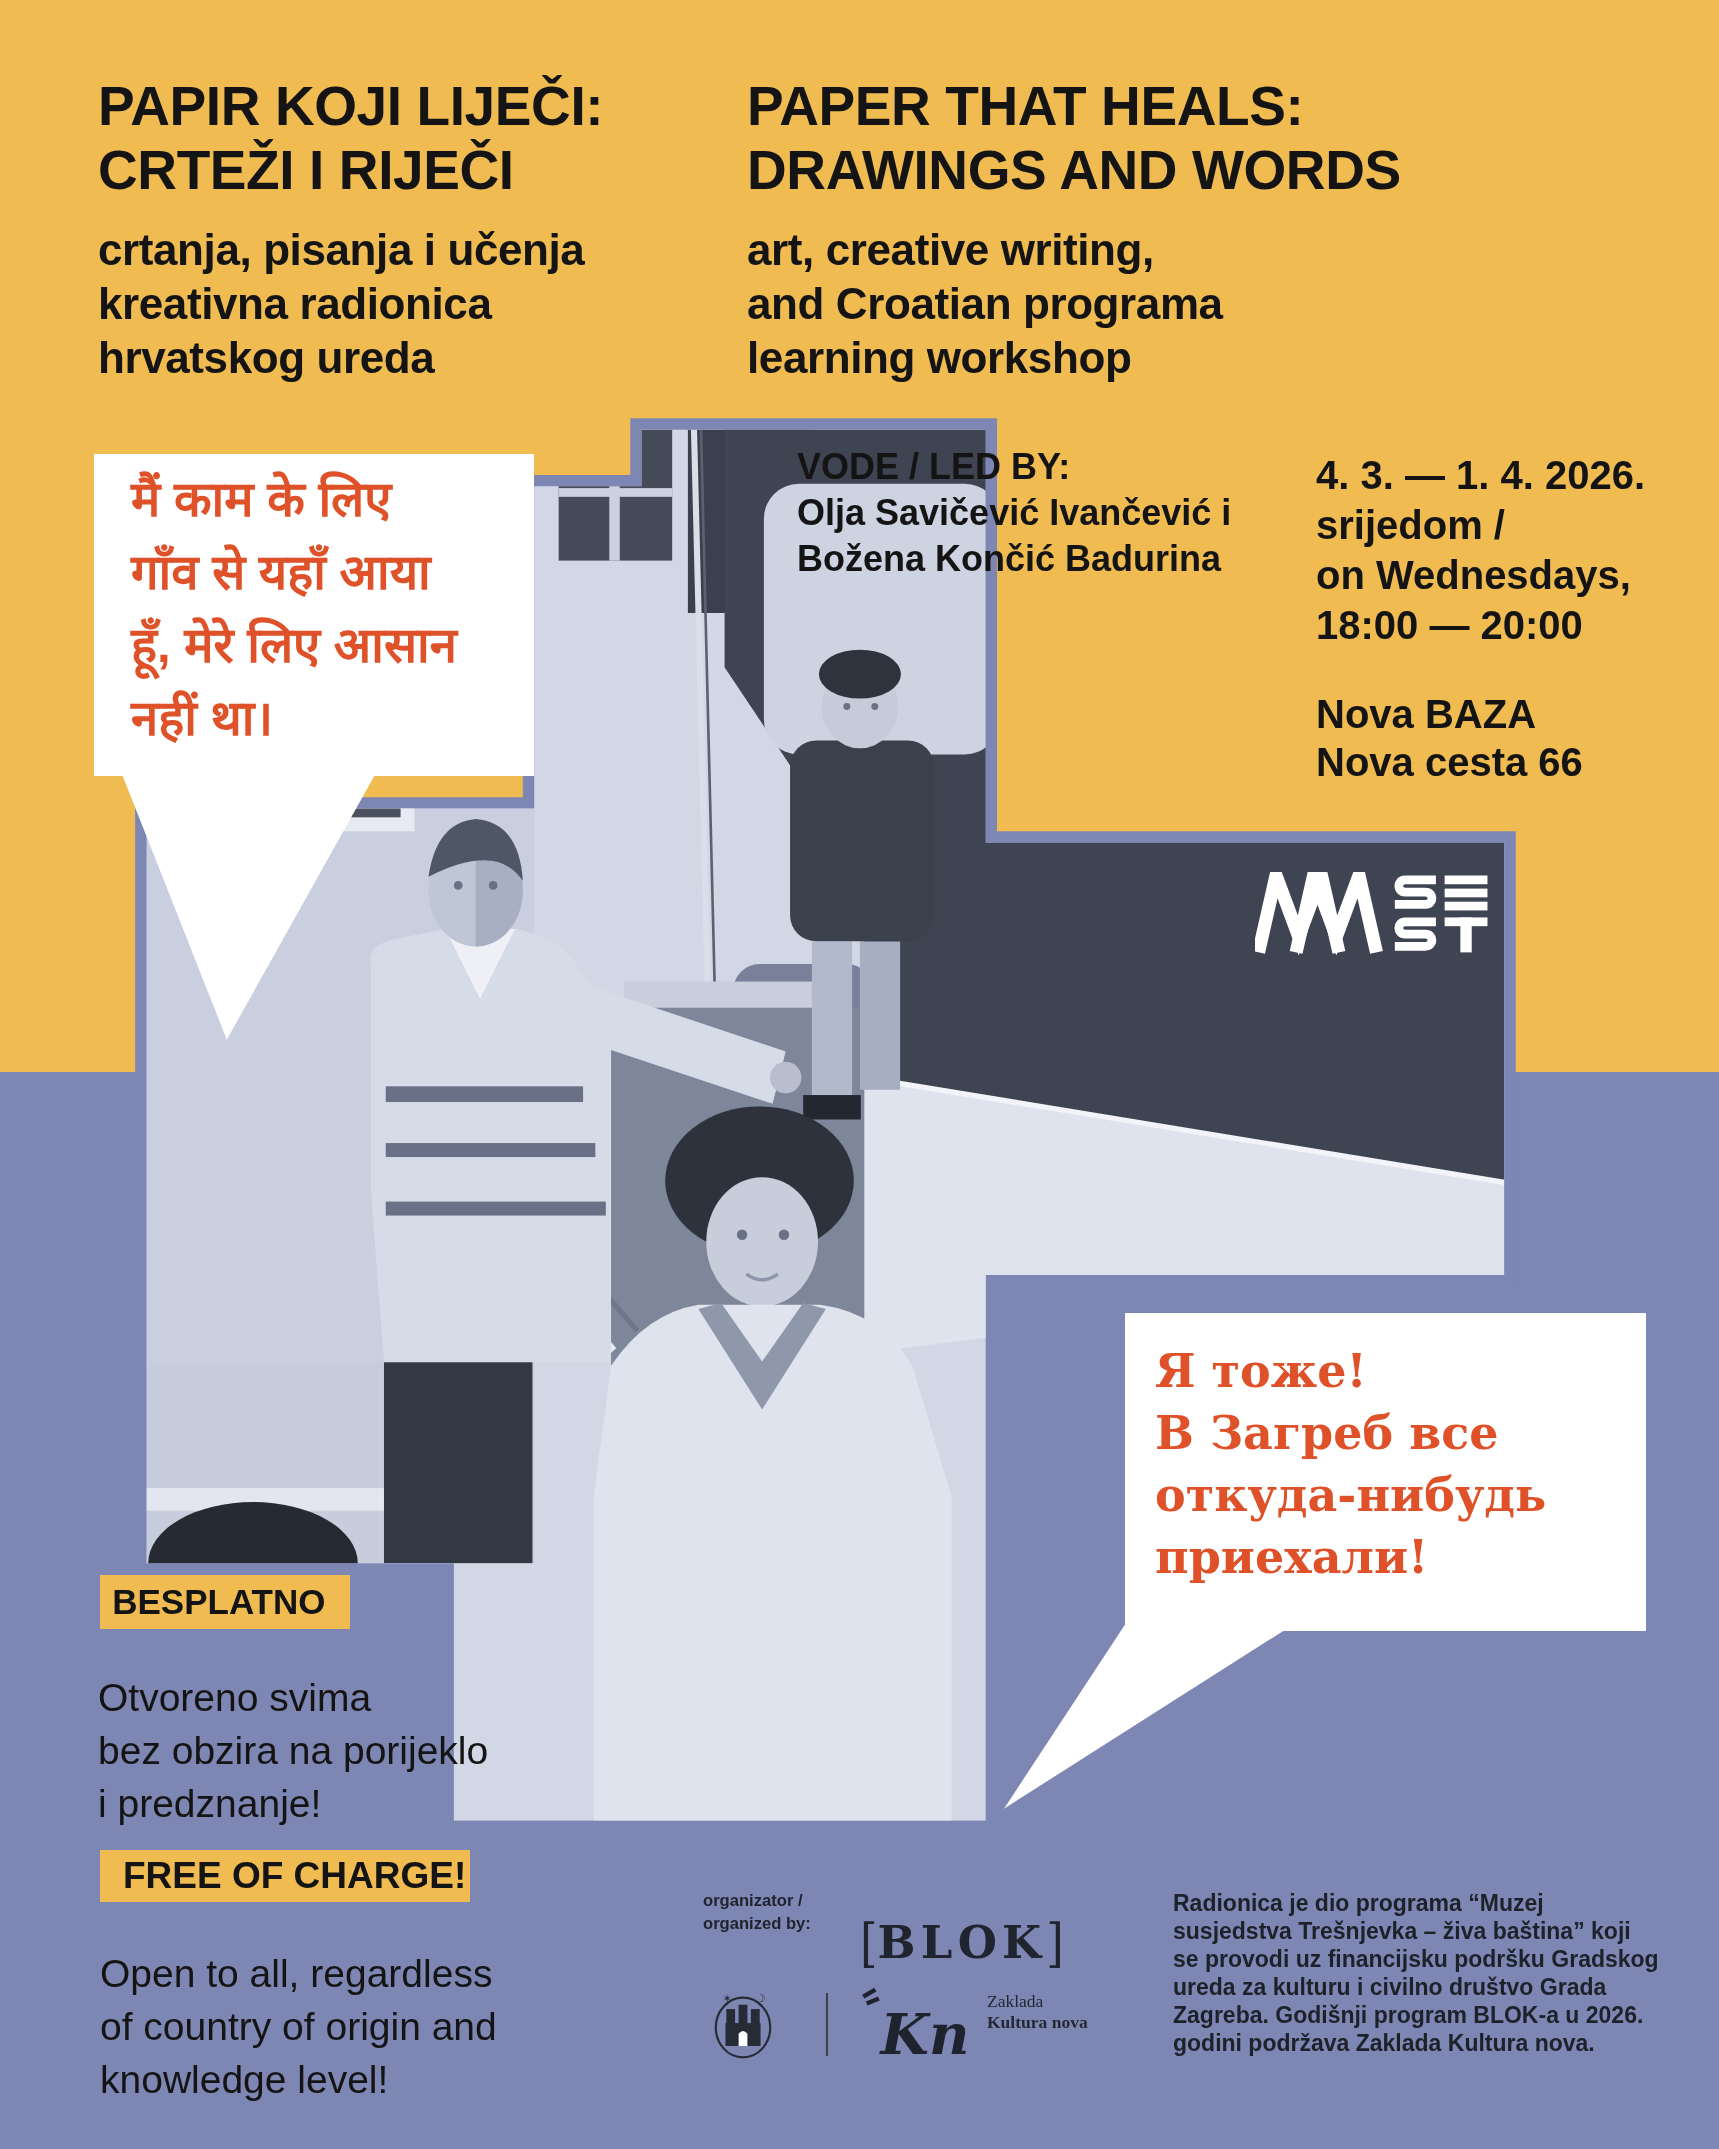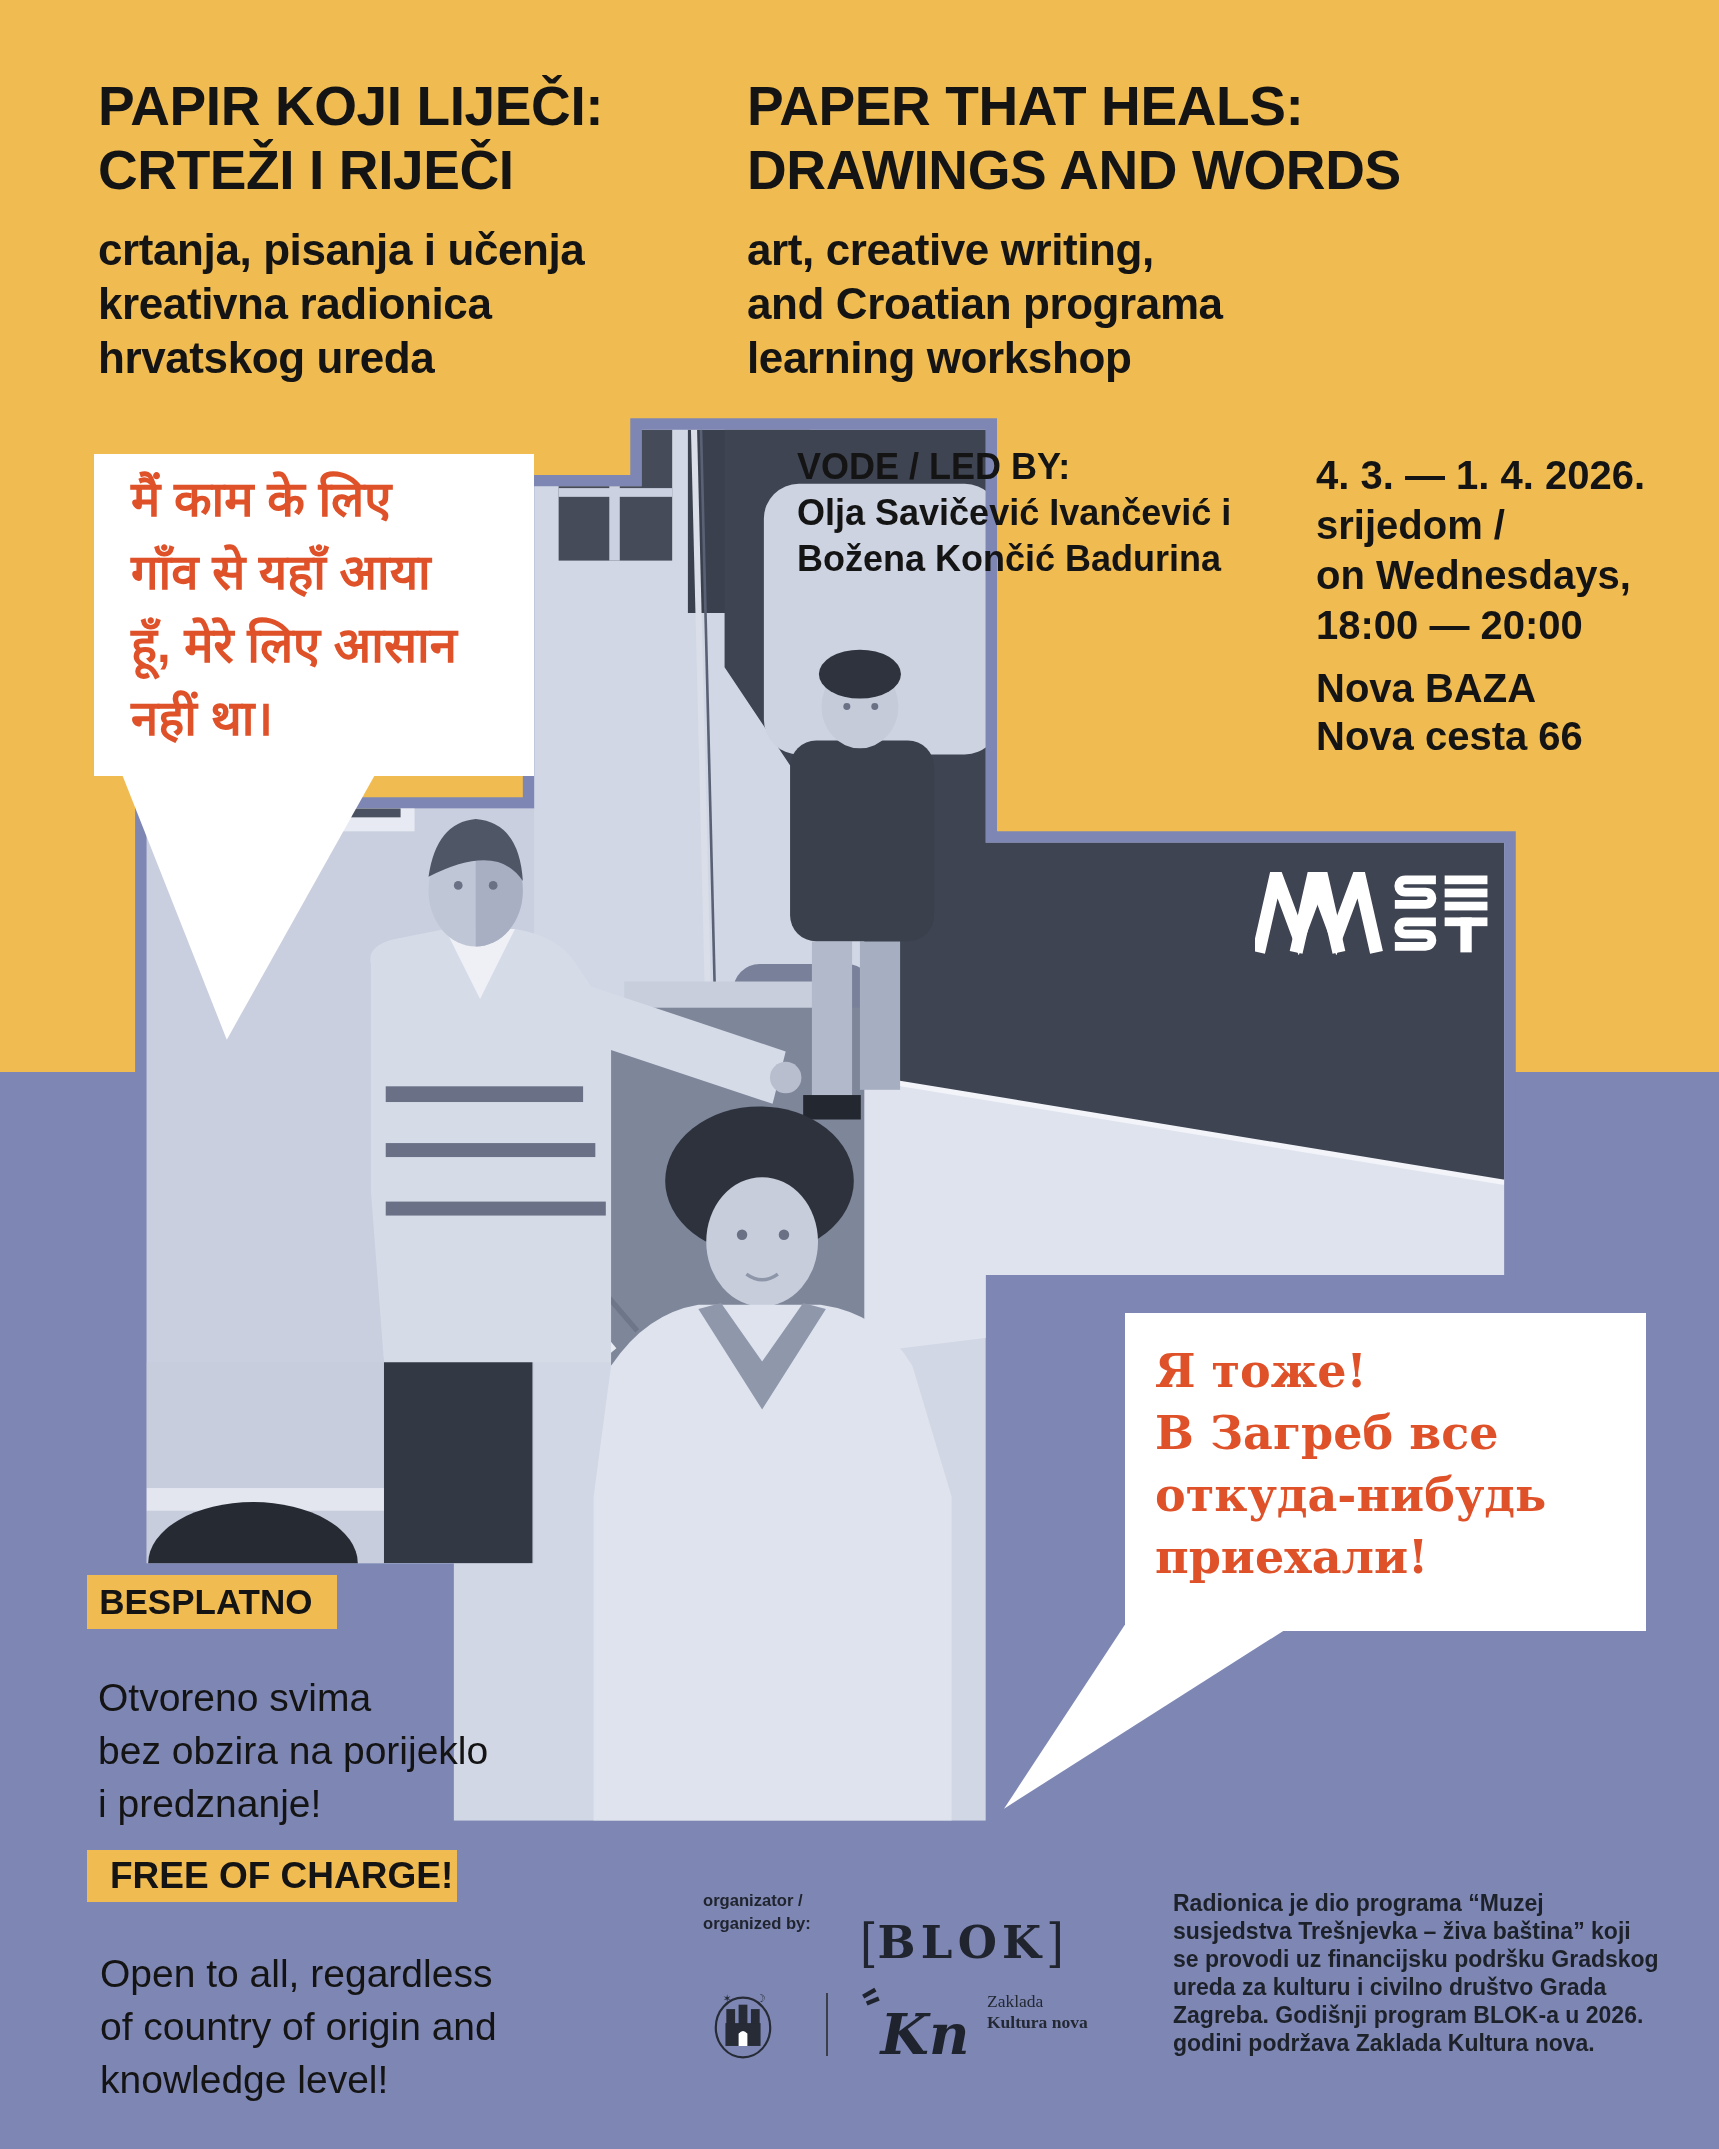--- a/index.html
+++ b/index.html
@@ -12,21 +12,21 @@
   .title{font-size:55px;font-weight:bold;line-height:64px;letter-spacing:-0.4px;}
   .subtitle{font-size:44px;font-weight:bold;line-height:54px;letter-spacing:-0.4px;}
   .ledby{font-size:36px;font-weight:bold;line-height:46px;}
   .sched{font-size:40px;font-weight:bold;line-height:50px;}
   .venue{font-size:40px;font-weight:bold;line-height:48px;}
   .bubble{background:#FFFFFF;}
   .hindi-text{color:#DF5128;font-size:49px;line-height:73px;font-weight:bold;
               font-family:"Liberation Sans",sans-serif;}
   .rus-text{color:#DF5128;font-size:46px;line-height:62px;font-weight:bold;
             font-family:"DejaVu Serif",serif;}
-  .badge{background:#F0BC52;color:#141414;font-weight:bold;display:flex;align-items:center;}
+  .badge{background:#F0BC52;color:#141414;font-weight:bold;display:flex;align-items:center;margin-left:13px;}
   .freelines{font-size:39px;font-weight:normal;line-height:53px;color:#141414;margin-top:36px;}
   .orglabel{font-size:16.6px;font-weight:bold;line-height:23px;color:#20242E;}
   .blok{font-family:"DejaVu Serif",serif;font-weight:bold;font-size:45px;color:#20242E;letter-spacing:5.2px;margin-top:28px;}
   .blok .br{font-weight:400;display:inline-block;transform:scaleY(1.18);letter-spacing:0;}
   .zaklada1{font-size:17.5px;line-height:21px;color:#232833;}
   .zaklada2{font-size:17.5px;line-height:21px;font-weight:bold;color:#232833;}
   .credits{font-size:23px;line-height:28px;font-weight:bold;color:#1D2129;}
 </style>
 </head>
 <body>
@@ -184,21 +184,21 @@
     <div>Olja Savičević Ivančević i</div>
     <div>Božena Končić Badurina</div>
   </div>
 
   <div class="abs blk sched" style="left:1316px;top:450px;">
     <div>4. 3. — 1. 4. 2026.</div>
     <div>srijedom /</div>
     <div>on Wednesdays,</div>
     <div>18:00 — 20:00</div>
   </div>
-  <div class="abs blk venue" style="left:1316px;top:664px;">
+  <div class="abs blk venue" style="left:1316px;top:690px;">
     <div>Nova BAZA</div>
     <div>Nova cesta 66</div>
   </div>
 
   <div class="abs badge" style="left:87px;top:1575px;width:238px;height:54px;padding-left:12.2px;font-size:35px;">
     <span>BESPLATNO</span>
   </div>
   <div class="abs freelines" style="left:98px;top:1635px;">
     <div>Otvoreno svima</div>
     <div>bez obzira na porijeklo</div>

